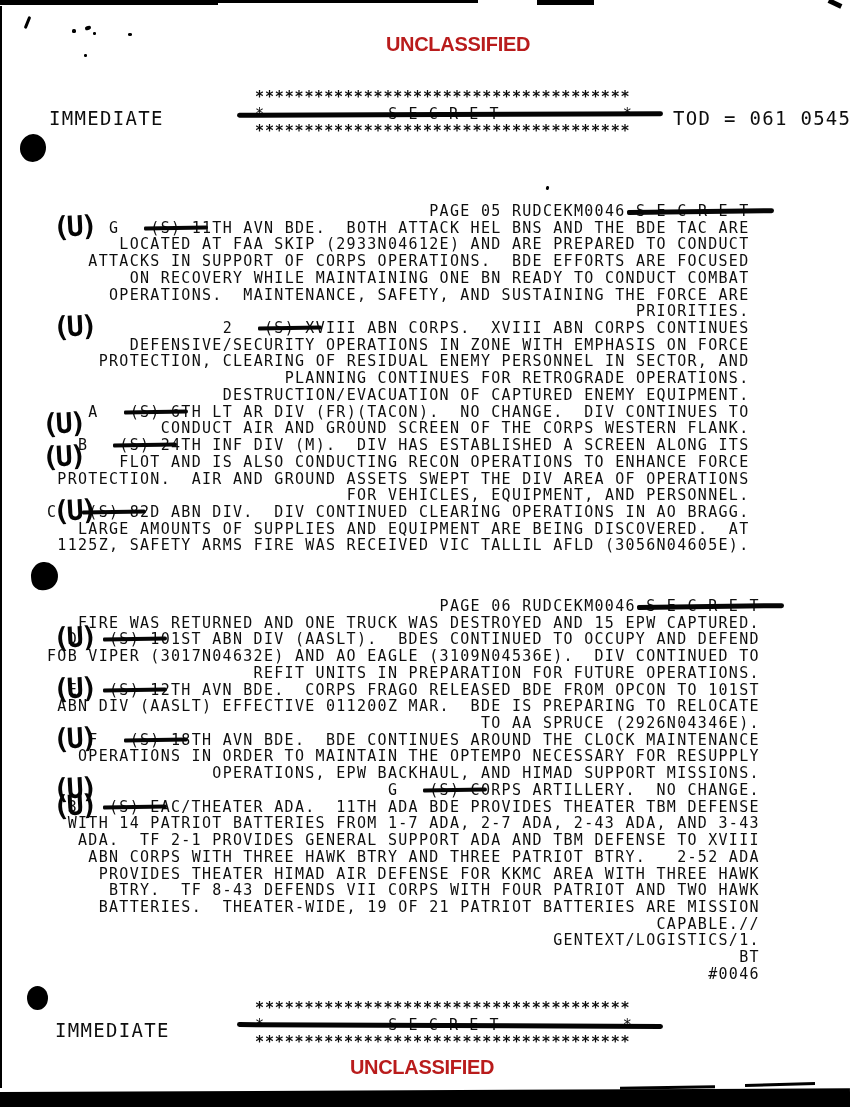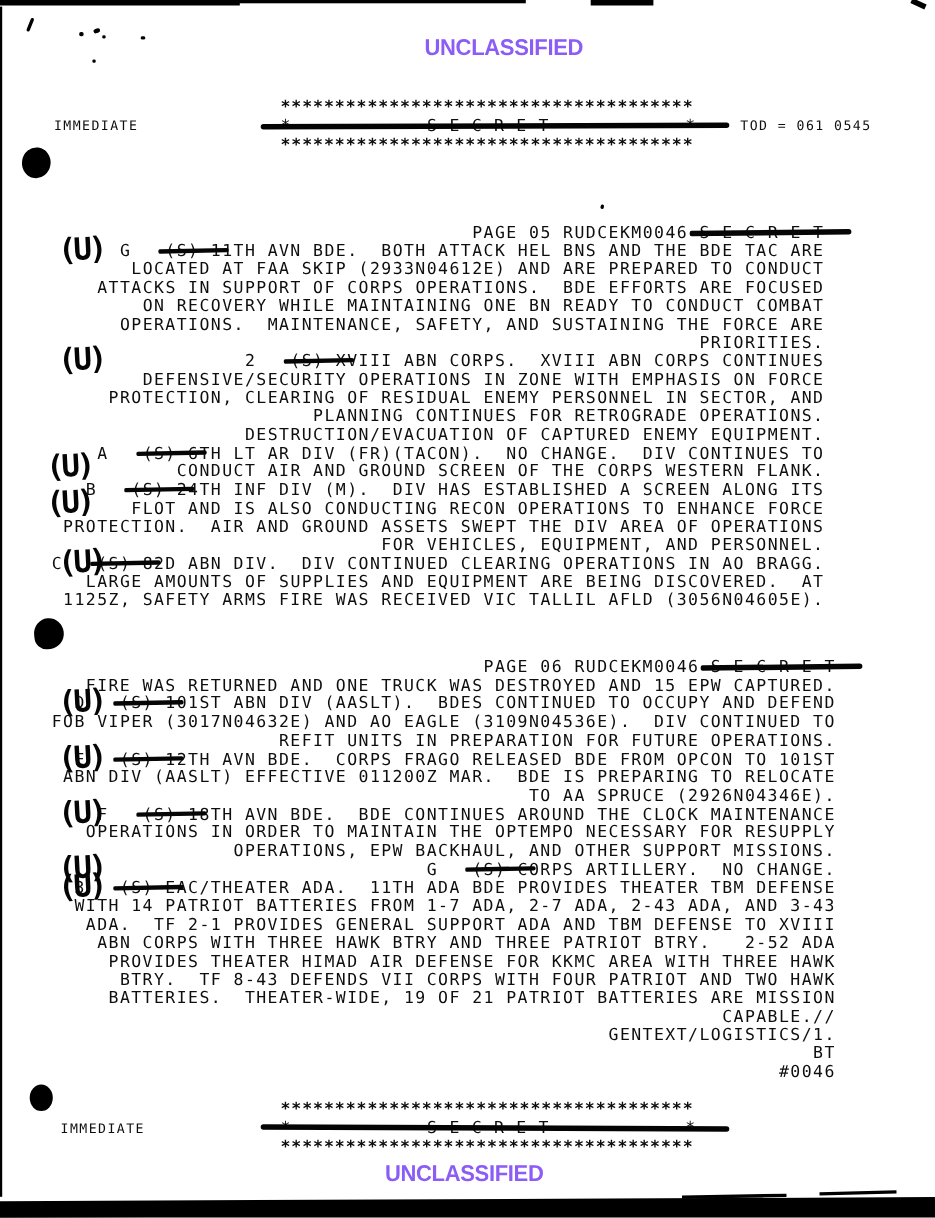--- a/index.html
+++ b/index.html
@@ -50,30 +50,30 @@
     position:absolute;top:16px;left:0;width:100%;display:flex;
     justify-content:space-between;font-size:15px;letter-spacing:1.1px;line-height:17px;
   }
   .band-strike{
     position:absolute;top:22px;left:-18px;width:426px;height:5px;
     background:#040404;border-radius:3px;
   }
   #band-top .band-strike{transform:rotate(-0.2deg);}
   #band-bottom .band-strike{transform:rotate(0.25deg);}
   .precedence{
-    position:absolute;font-size:12px;letter-spacing:1.3px;white-space:pre;
+    position:absolute;font-size:19px;letter-spacing:1.3px;white-space:pre;
   }
   #immediate-top{left:49px;top:107px;}
   #tod-stamp{left:673px;top:107px;}
   #immediate-bottom{left:55px;top:1019px;}
 
   
   .unclass{
     position:absolute;font-family:"Liberation Sans", sans-serif;
-    font-weight:bold;font-size:20px;letter-spacing:-0.3px;color:#8b5cf6;
+    font-weight:bold;font-size:20px;letter-spacing:-0.3px;color:#b91c1c;
     transform:translateX(-50%) scaleY(1.04);
   }
   #unclass-top{left:calc(50% + 33px);top:33px;}
   #unclass-bottom{left:calc(50% - 3px);top:1056px;}
 
   
   .hole{position:absolute;background:#000;border-radius:50%;}
   #hole-1{left:20px;top:134px;width:26px;height:28px;transform:rotate(8deg);}
   #hole-2{left:31px;top:562px;width:27px;height:28px;transform:rotate(-6deg);border-bottom-left-radius:40%;}
   #hole-3{left:27px;top:986px;width:21px;height:24px;}
@@ -163,21 +163,21 @@
     <div class="line"><span class="page-title">PAGE 06 RUDCEKM0046 </span><span class="struck struck-header">S E C R E T</span></div>
     <div class="line"><span class="body-text">FIRE WAS RETURNED AND ONE TRUCK WAS DESTROYED AND 15 EPW CAPTURED.</span></div>
     <div class="line"><span class="prefix">D</span><span class="sp">   </span><span class="struck struck-s">(S)</span><span class="body-text"> 101ST ABN DIV (AASLT).  BDES CONTINUED TO OCCUPY AND DEFEND</span><span class="umark">(U)</span></div>
     <div class="line"><span class="body-text">FOB VIPER (3017N04632E) AND AO EAGLE (3109N04536E).  DIV CONTINUED TO</span></div>
     <div class="line"><span class="body-text">REFIT UNITS IN PREPARATION FOR FUTURE OPERATIONS.</span></div>
     <div class="line"><span class="prefix">E</span><span class="sp">   </span><span class="struck struck-s">(S)</span><span class="body-text"> 12TH AVN BDE.  CORPS FRAGO RELEASED BDE FROM OPCON TO 101ST</span><span class="umark">(U)</span></div>
     <div class="line"><span class="body-text">ABN DIV (AASLT) EFFECTIVE 011200Z MAR.  BDE IS PREPARING TO RELOCATE</span></div>
     <div class="line"><span class="body-text">TO AA SPRUCE (2926N04346E).</span></div>
     <div class="line"><span class="prefix">F</span><span class="sp">   </span><span class="struck struck-s">(S)</span><span class="body-text"> 18TH AVN BDE.  BDE CONTINUES AROUND THE CLOCK MAINTENANCE</span><span class="umark">(U)</span></div>
     <div class="line"><span class="body-text">OPERATIONS IN ORDER TO MAINTAIN THE OPTEMPO NECESSARY FOR RESUPPLY</span></div>
-    <div class="line"><span class="body-text">OPERATIONS, EPW BACKHAUL, AND OTHER SUPPORT MISSIONS.</span></div>
+    <div class="line"><span class="body-text">OPERATIONS, EPW BACKHAUL, AND HIMAD SUPPORT MISSIONS.</span></div>
     <div class="line"><span class="prefix">G</span><span class="sp">   </span><span class="struck struck-s">(S)</span><span class="body-text"> CORPS ARTILLERY.  NO CHANGE.</span><span class="umark">(U)</span></div>
     <div class="line"><span class="prefix">3</span><span class="sp">   </span><span class="struck struck-s">(S)</span><span class="body-text"> EAC/THEATER ADA.  11TH ADA BDE PROVIDES THEATER TBM DEFENSE</span><span class="umark">(U)</span></div>
     <div class="line"><span class="body-text">WITH 14 PATRIOT BATTERIES FROM 1-7 ADA, 2-7 ADA, 2-43 ADA, AND 3-43</span></div>
     <div class="line"><span class="body-text">ADA.  TF 2-1 PROVIDES GENERAL SUPPORT ADA AND TBM DEFENSE TO XVIII</span></div>
     <div class="line"><span class="body-text">ABN CORPS WITH THREE HAWK BTRY AND THREE PATRIOT BTRY.   2-52 ADA</span></div>
     <div class="line"><span class="body-text">PROVIDES THEATER HIMAD AIR DEFENSE FOR KKMC AREA WITH THREE HAWK</span></div>
     <div class="line"><span class="body-text">BTRY.  TF 8-43 DEFENDS VII CORPS WITH FOUR PATRIOT AND TWO HAWK</span></div>
     <div class="line"><span class="body-text">BATTERIES.  THEATER-WIDE, 19 OF 21 PATRIOT BATTERIES ARE MISSION</span></div>
     <div class="line"><span class="body-text">CAPABLE.//</span></div>
     <div class="line"><span class="body-text">GENTEXT/LOGISTICS/1.</span></div>

